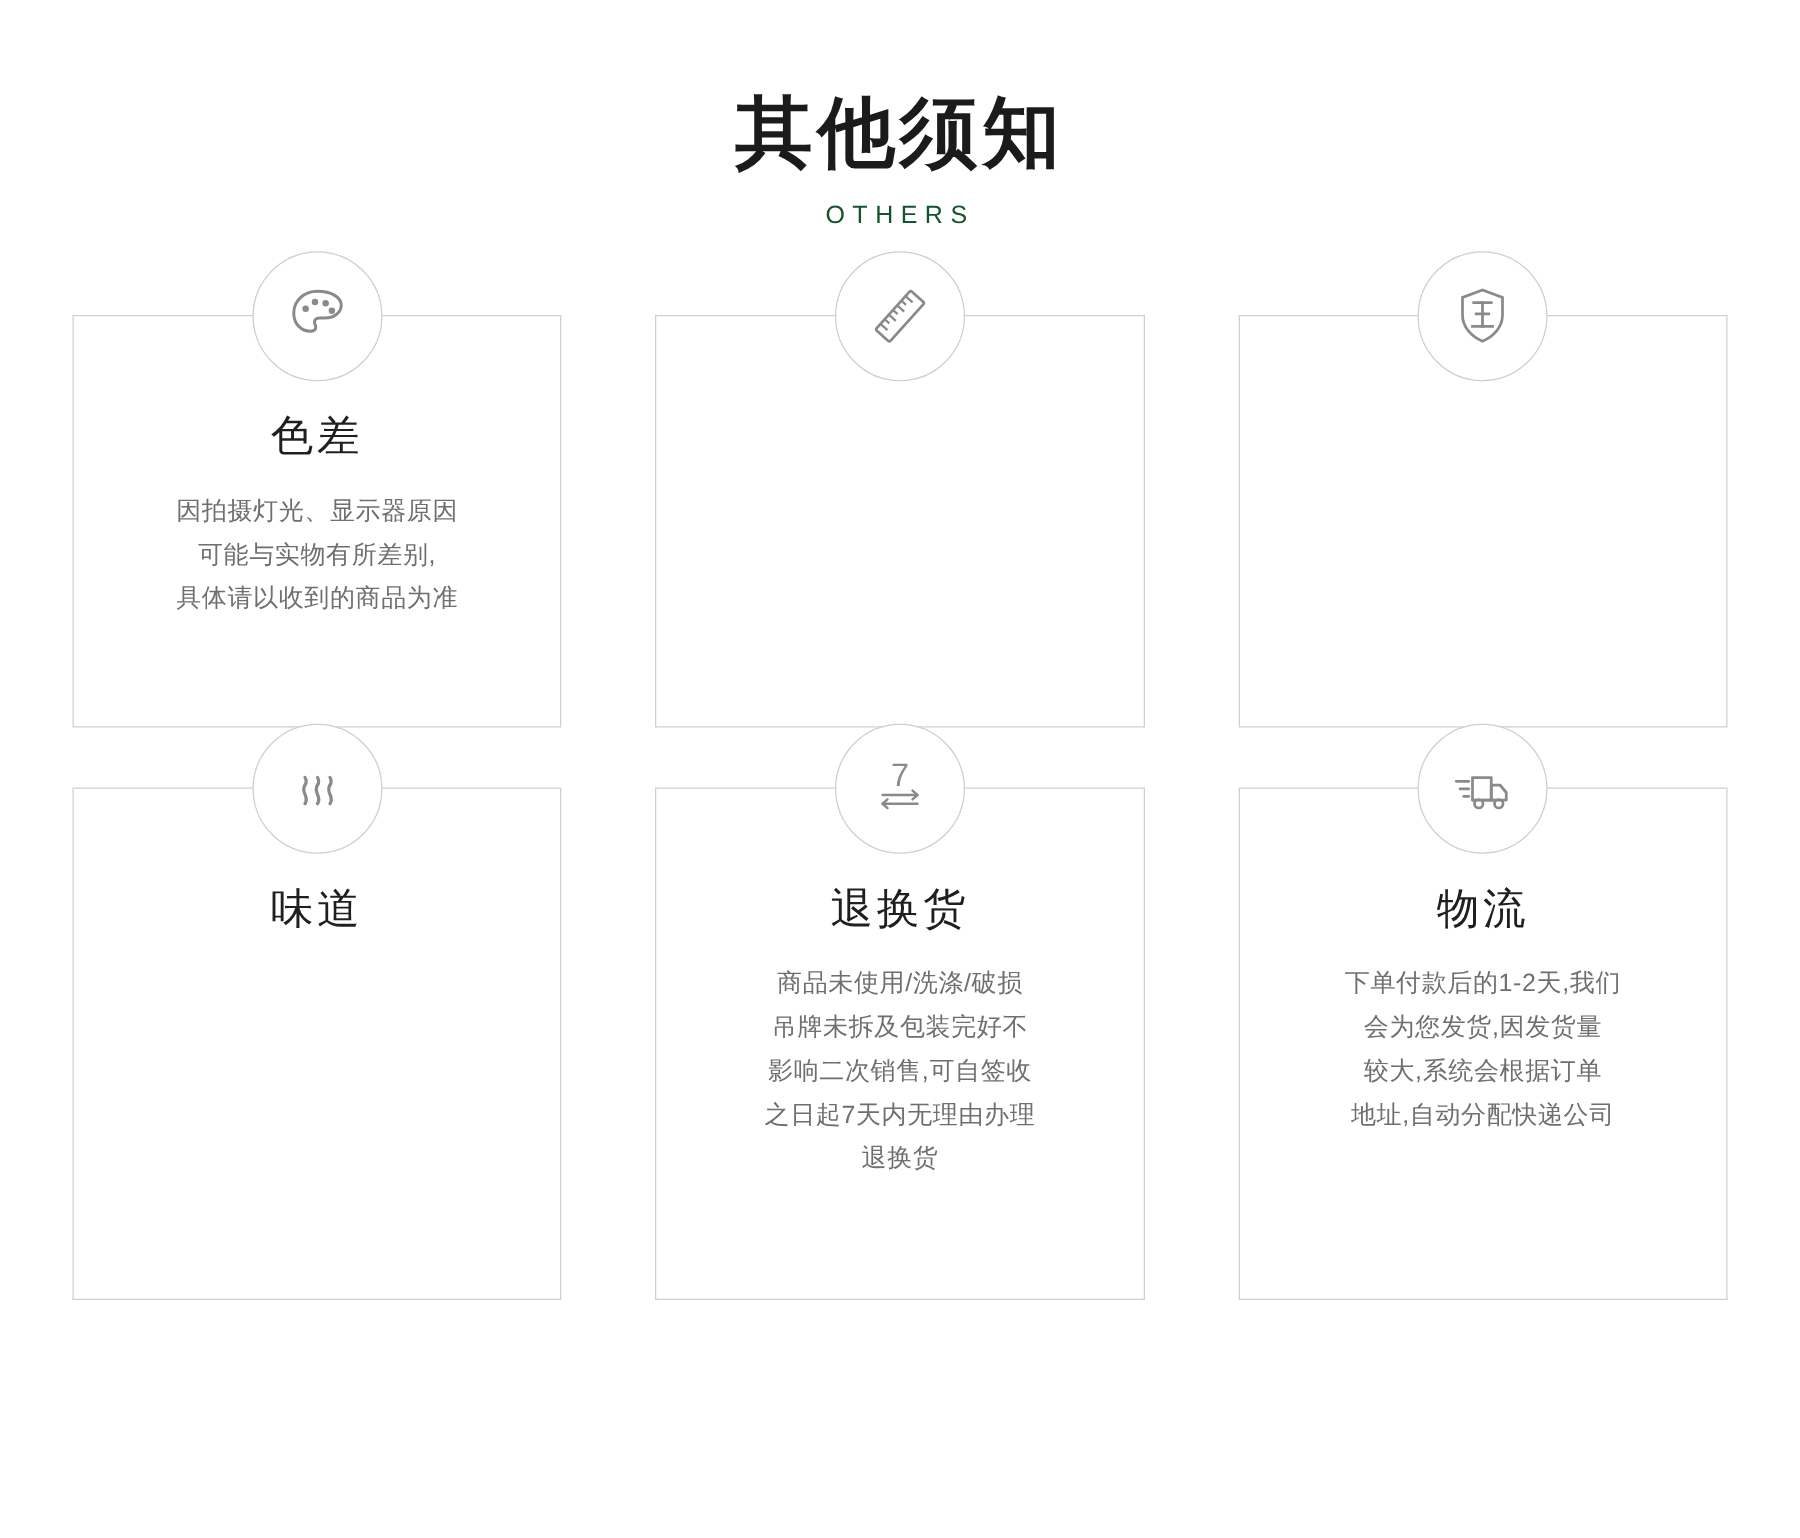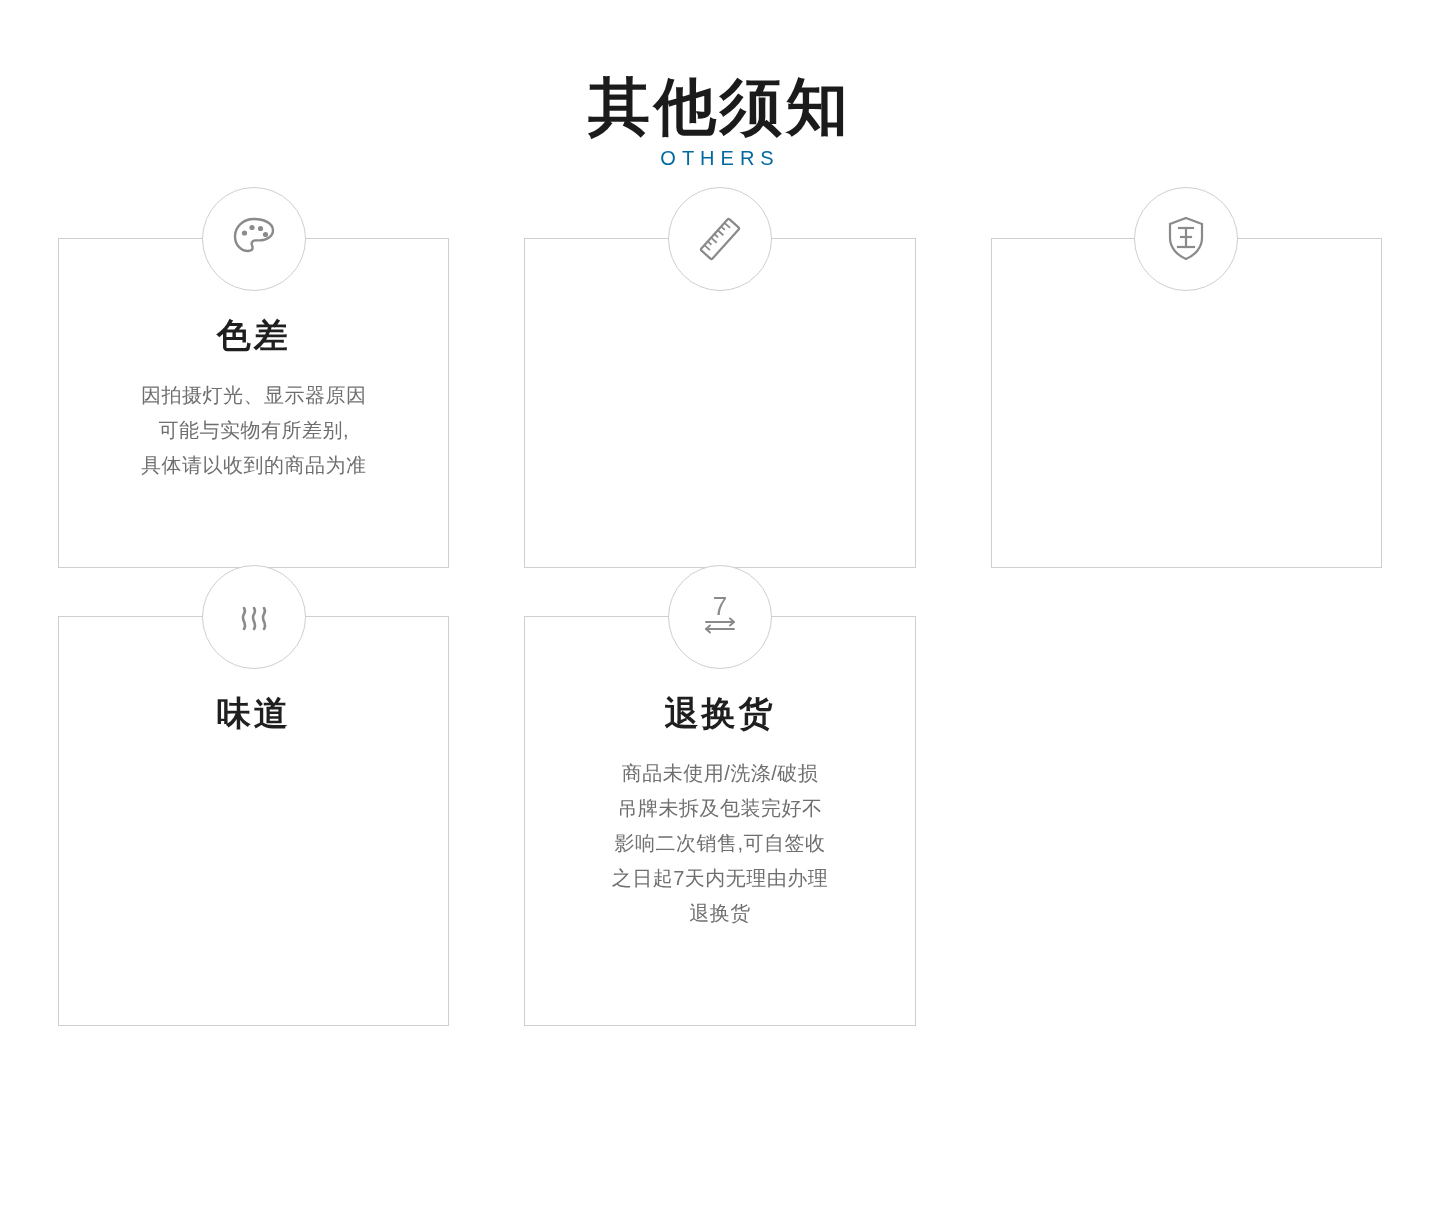--- a/index.html
+++ b/index.html
@@ -26,24 +26,24 @@
   }
   .header-title {
     font-size: 62px;
     font-weight: bold;
     letter-spacing: 4px;
     color: #1b1b1b;
     line-height: 1.05;
     font-family: Liberation Sans, sans-serif;
   }
   .header-sub {
-    margin-top: 8px;
+    margin-top: 22px;
     font-size: 20px;
     letter-spacing: 6px;
-    color: #0369a1;
+    color: #14532d;
     font-family: "Liberation Sans", sans-serif;
   }
   .grid {
     margin-top: 68px;
     padding: 0 58px;
     display: grid;
     grid-template-columns: repeat(3, 1fr);
     column-gap: 75px;
     row-gap: 48px;
   }
@@ -70,21 +70,21 @@
     background: #ffffff;
     display: flex;
     align-items: center;
     justify-content: center;
   }
   .icon-badge svg {
     display: block;
   }
   .card-title {
     font-size: 34px;
-    font-weight: bold;
+    font-weight: normal;
     color: #1f1f1f;
     letter-spacing: 3px;
     margin-top: 6px;
     margin-bottom: 22px;
     line-height: 1.2;
   }
   .card-body {
     font-size: 20px;
     line-height: 1.75;
     color: #6f6f6f;
@@ -177,15 +177,37 @@
         </svg>
       </div>
       <div class="card-title">退换货</div>
       <div class="card-body">商品未使用/洗涤/破损
 吊牌未拆及包装完好不
 影响二次销售,可自签收
 之日起7天内无理由办理
 退换货</div>
     </div>
 
+    <div class="card tall">
+      <div class="icon-badge">
+        <svg width="60" height="56" viewBox="0 0 60 56" fill="none">
+          <g stroke="#8a8a8a" stroke-width="2.2" fill="none" stroke-linecap="round" stroke-linejoin="round">
+            <path d="M22 19h15v18H22z"></path>
+            <path d="M37 25h7l5 6v6h-12z"></path>
+            <circle cx="27" cy="40" r="3.4"></circle>
+            <circle cx="43" cy="40" r="3.4"></circle>
+            <line x1="22" y1="37" x2="24" y2="37"></line>
+            <line x1="30.5" y1="37" x2="39.5" y2="37"></line>
+            <line x1="9" y1="22" x2="19" y2="22"></line>
+            <line x1="12" y1="28" x2="19" y2="28"></line>
+            <line x1="15" y1="34" x2="19" y2="34"></line>
+          </g>
+        </svg>
+      </div>
+      <div class="card-title">物流</div>
+      <div class="card-body">下单付款后的1-2天,我们
+会为您发货,因发货量
+较大,系统会根据订单
+地址,自动分配快递公司</div>
+    </div>
 
   </div>
 </div>
 
 </body></html>

